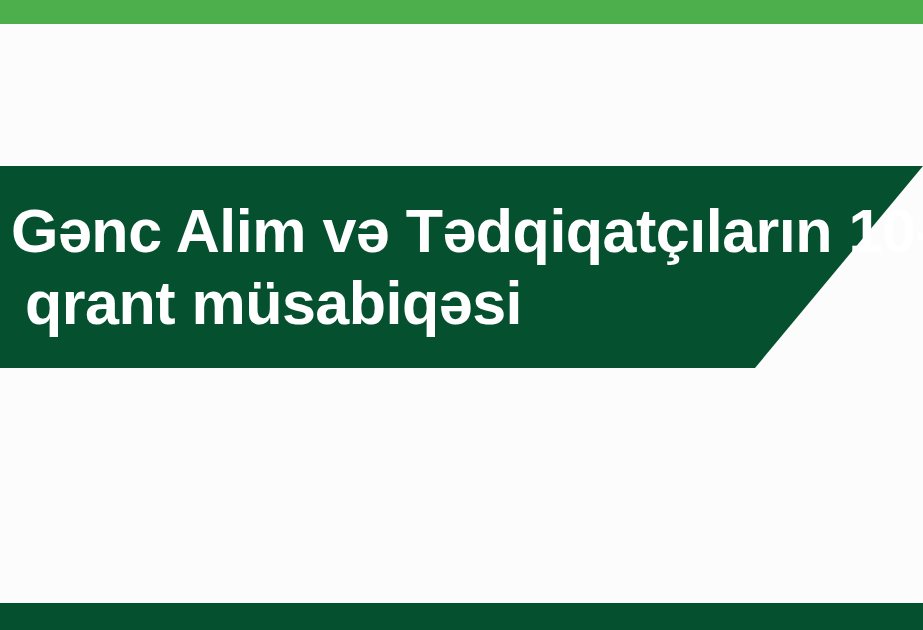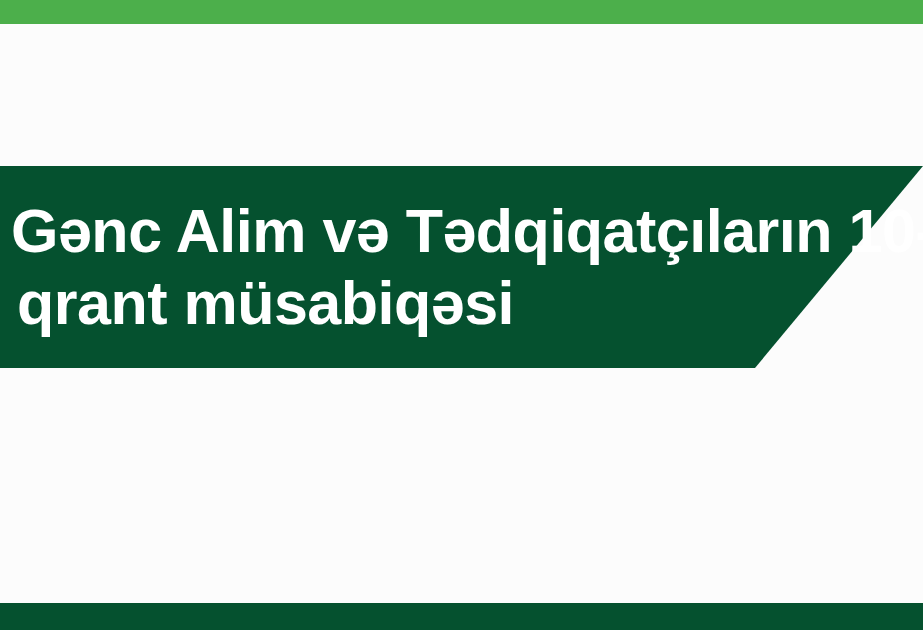--- a/index.html
+++ b/index.html
@@ -75,21 +75,21 @@
     line-height: 72px;
     letter-spacing: -0.5px;
     white-space: nowrap;
   }
 
   .title-line-1 {
     padding-left: 11px;
   }
 
   .title-line-2 {
-    padding-left: 17px;
+    padding-left: 25px;
   }
 
   .body-area {
     position: absolute;
     left: 0;
     top: 24px;
     width: 923px;
     height: 579px;
     background: #fcfcfc;
   }

